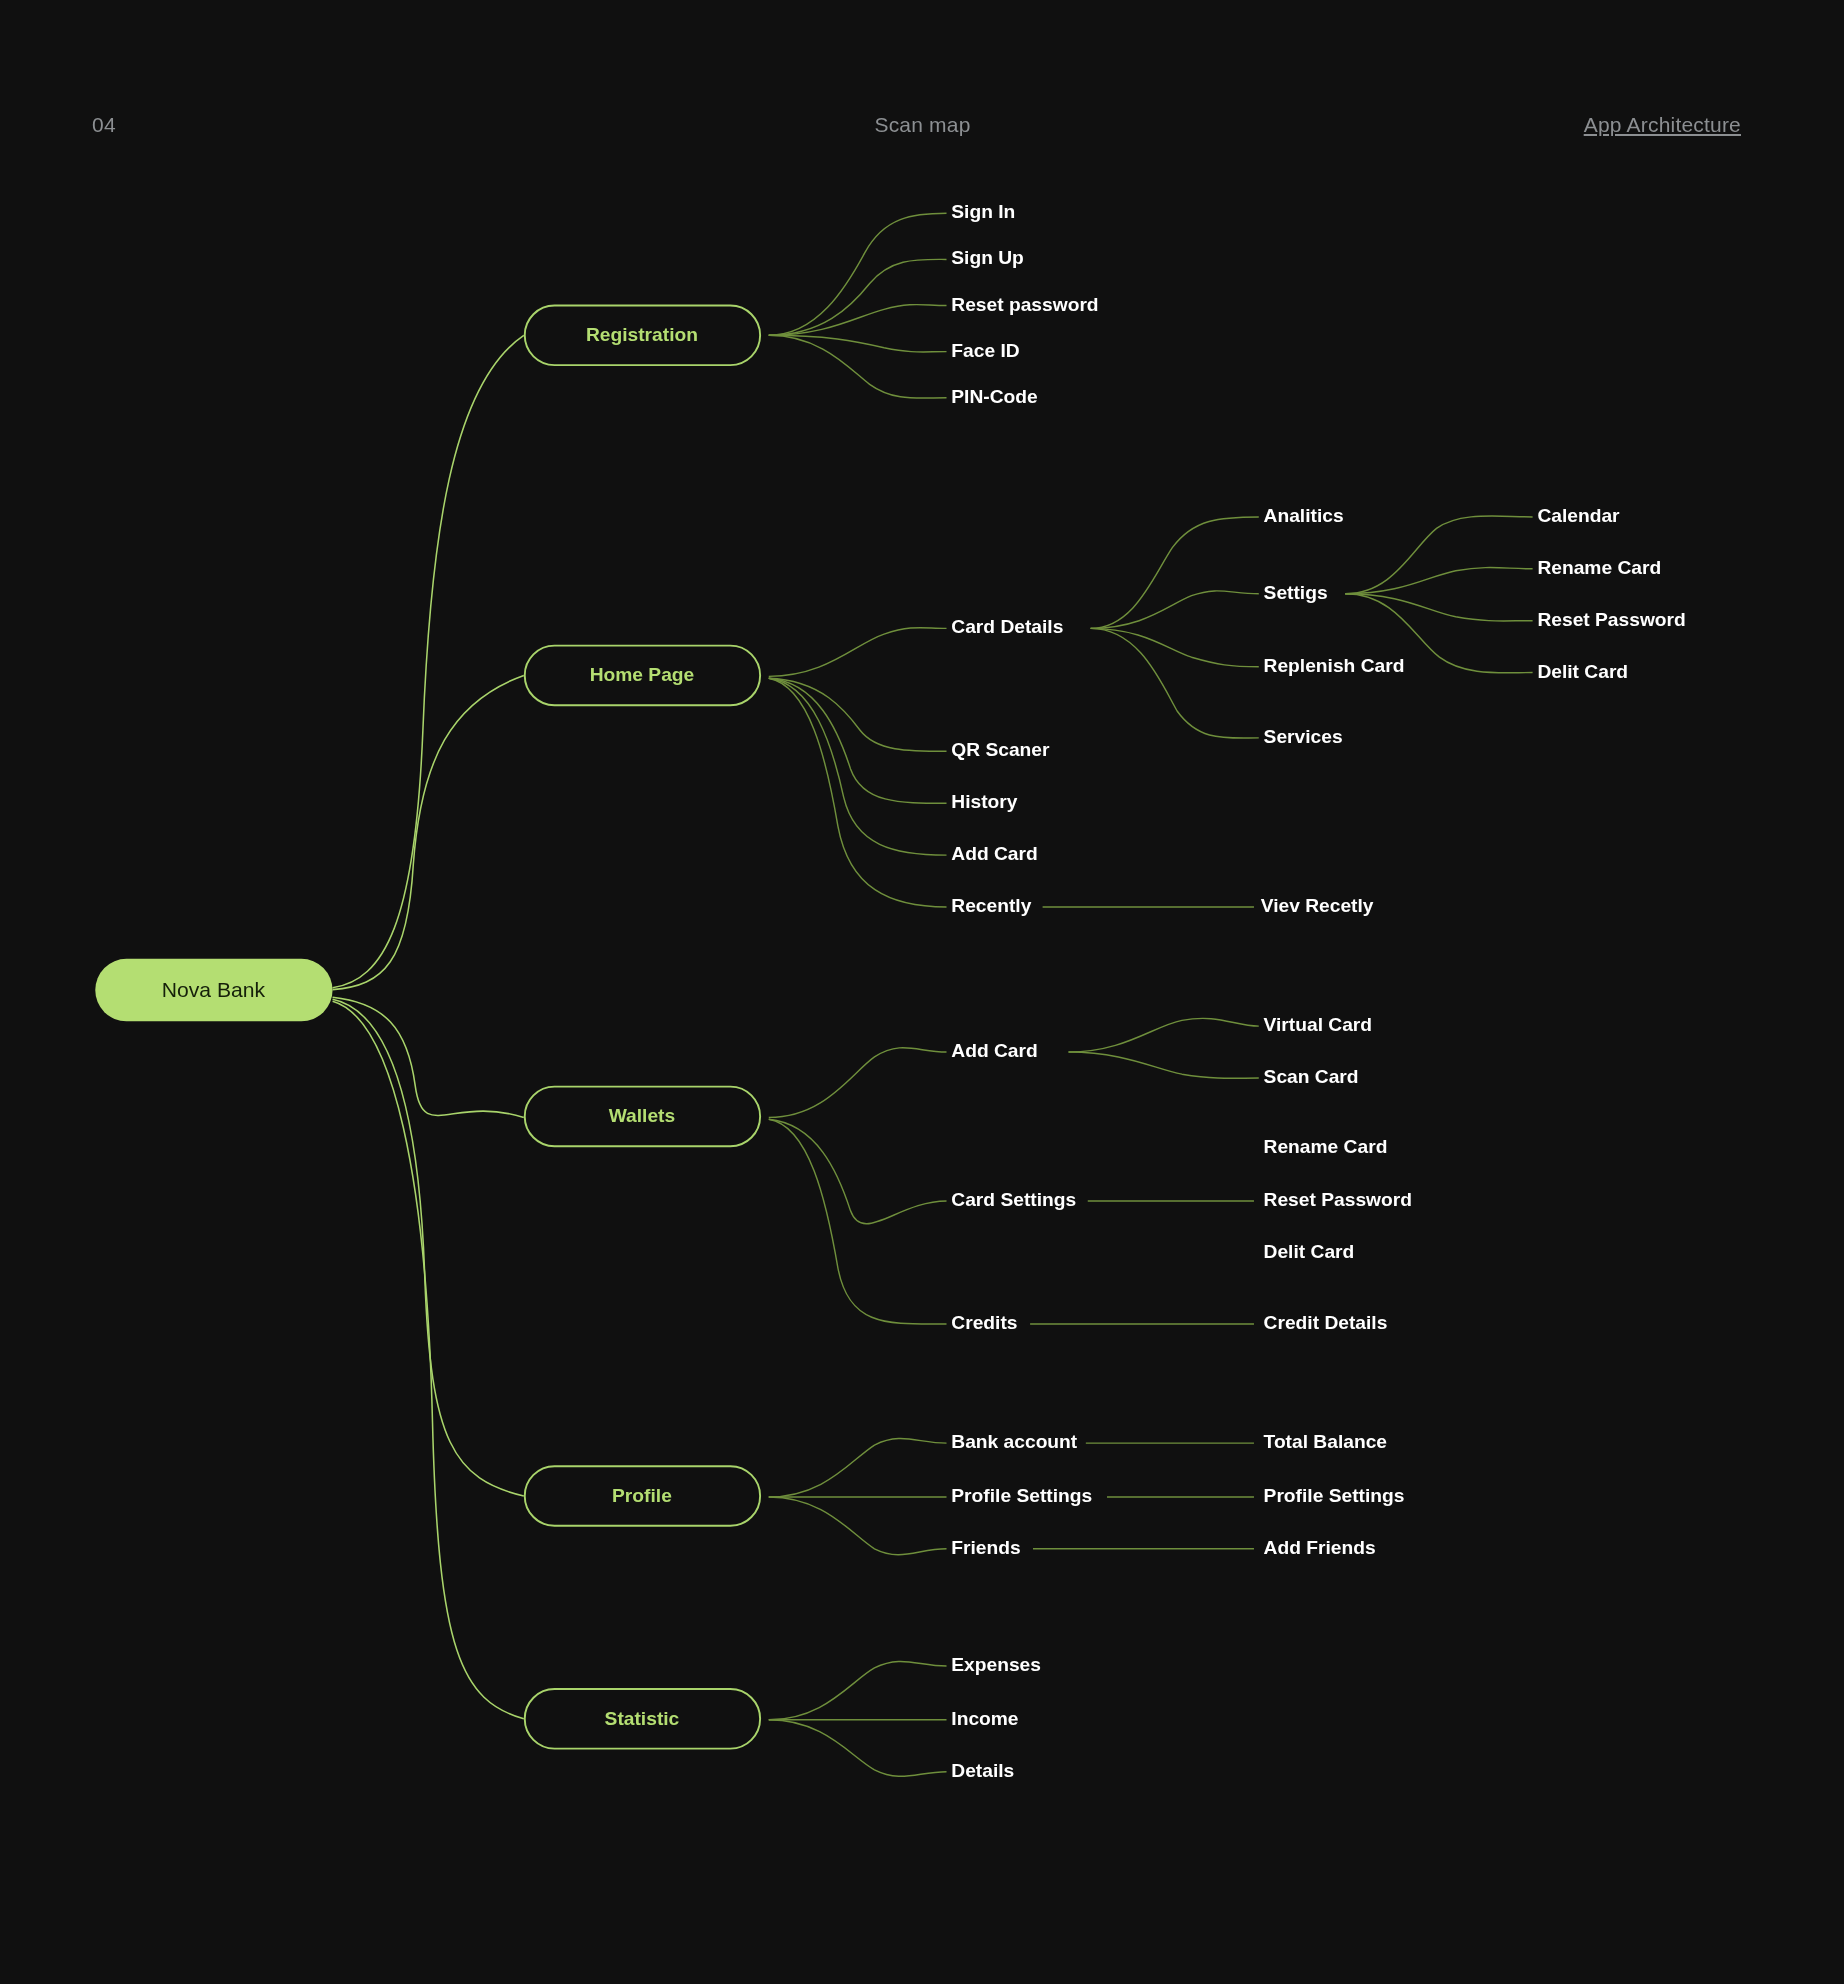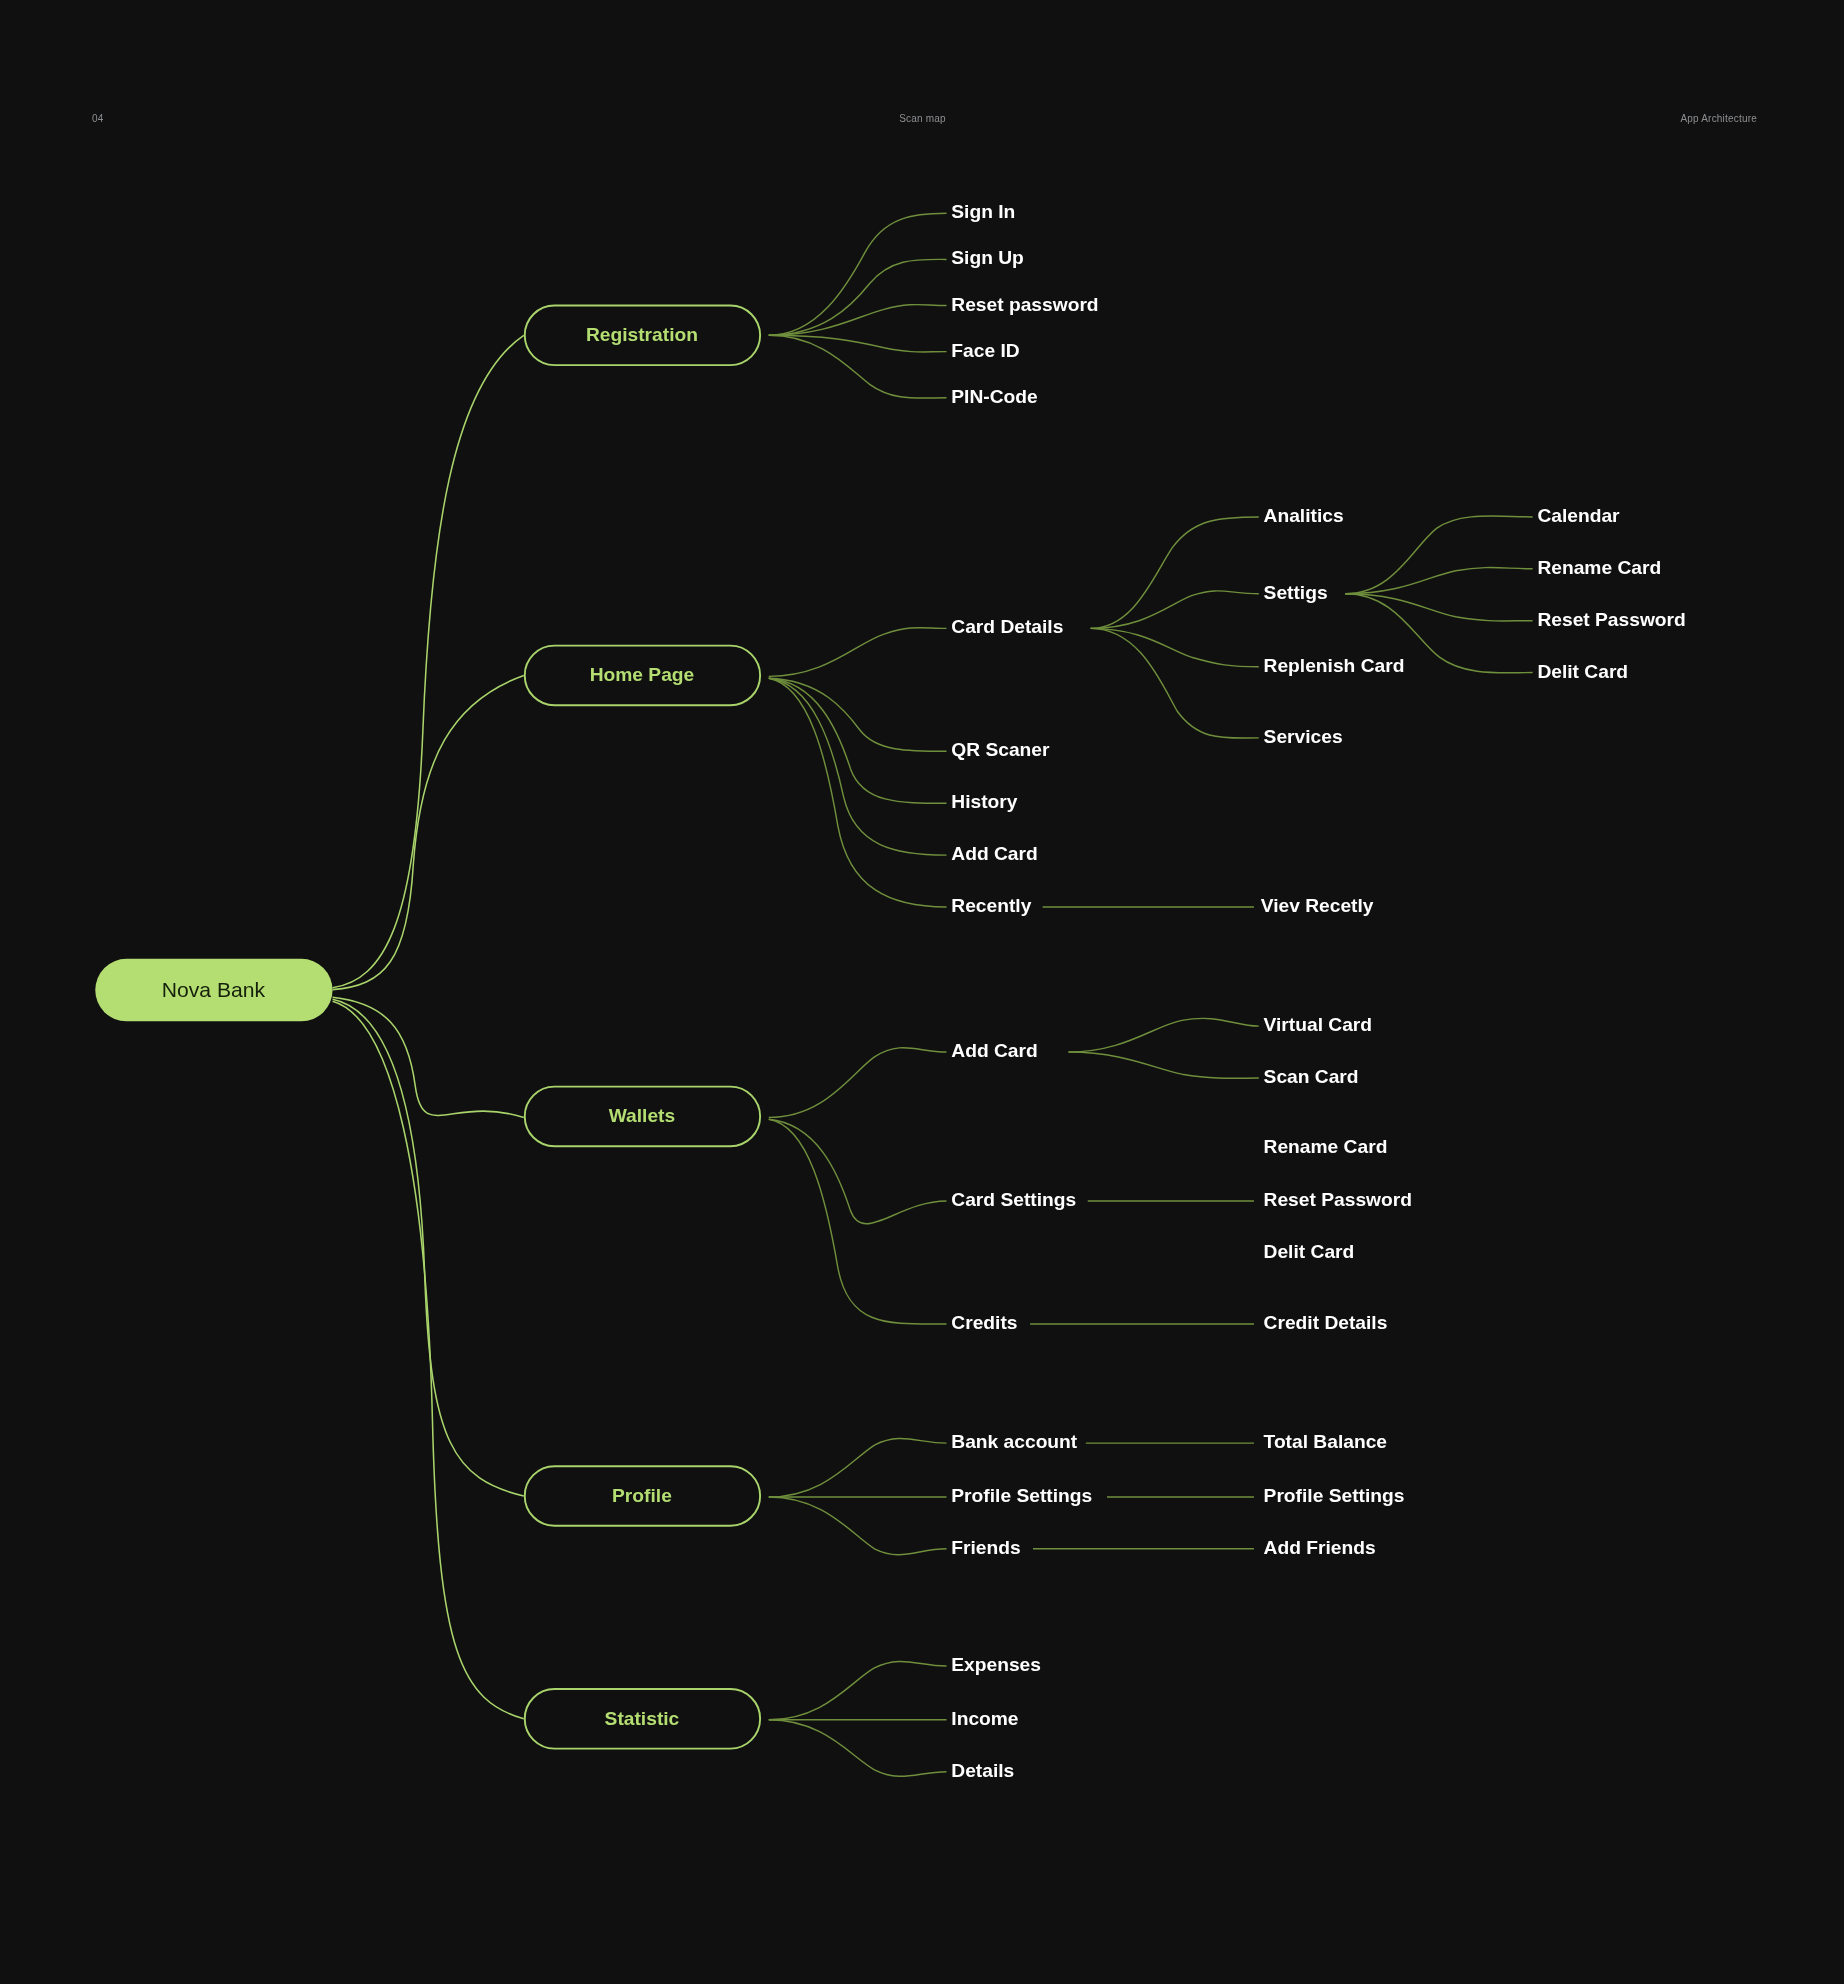--- a/index.html
+++ b/index.html
@@ -22,28 +22,28 @@
   }
   .header {
     position: absolute;
     top: 113px;
     left: 0;
     width: 1845px;
     height: 23px;
   }
   .header span {
     position: absolute;
-    font-size: 10px;
+    font-size: 21px;
     letter-spacing: 0.2px;
     color: #8c8f92;
     white-space: nowrap;
   }
   .hdr-num   { left: 92px; }
   .hdr-mid   { left: 50%; transform: translateX(-50%); }
-  .hdr-right { right: 88px; }
+  .hdr-right { right: 104px; text-decoration: underline; }
 
   svg#map {
     position: absolute;
     top: 0; left: 0;
     width: 1845px;
     height: 1985px;
     overflow: visible;
   }
   .link {
     fill: none;

